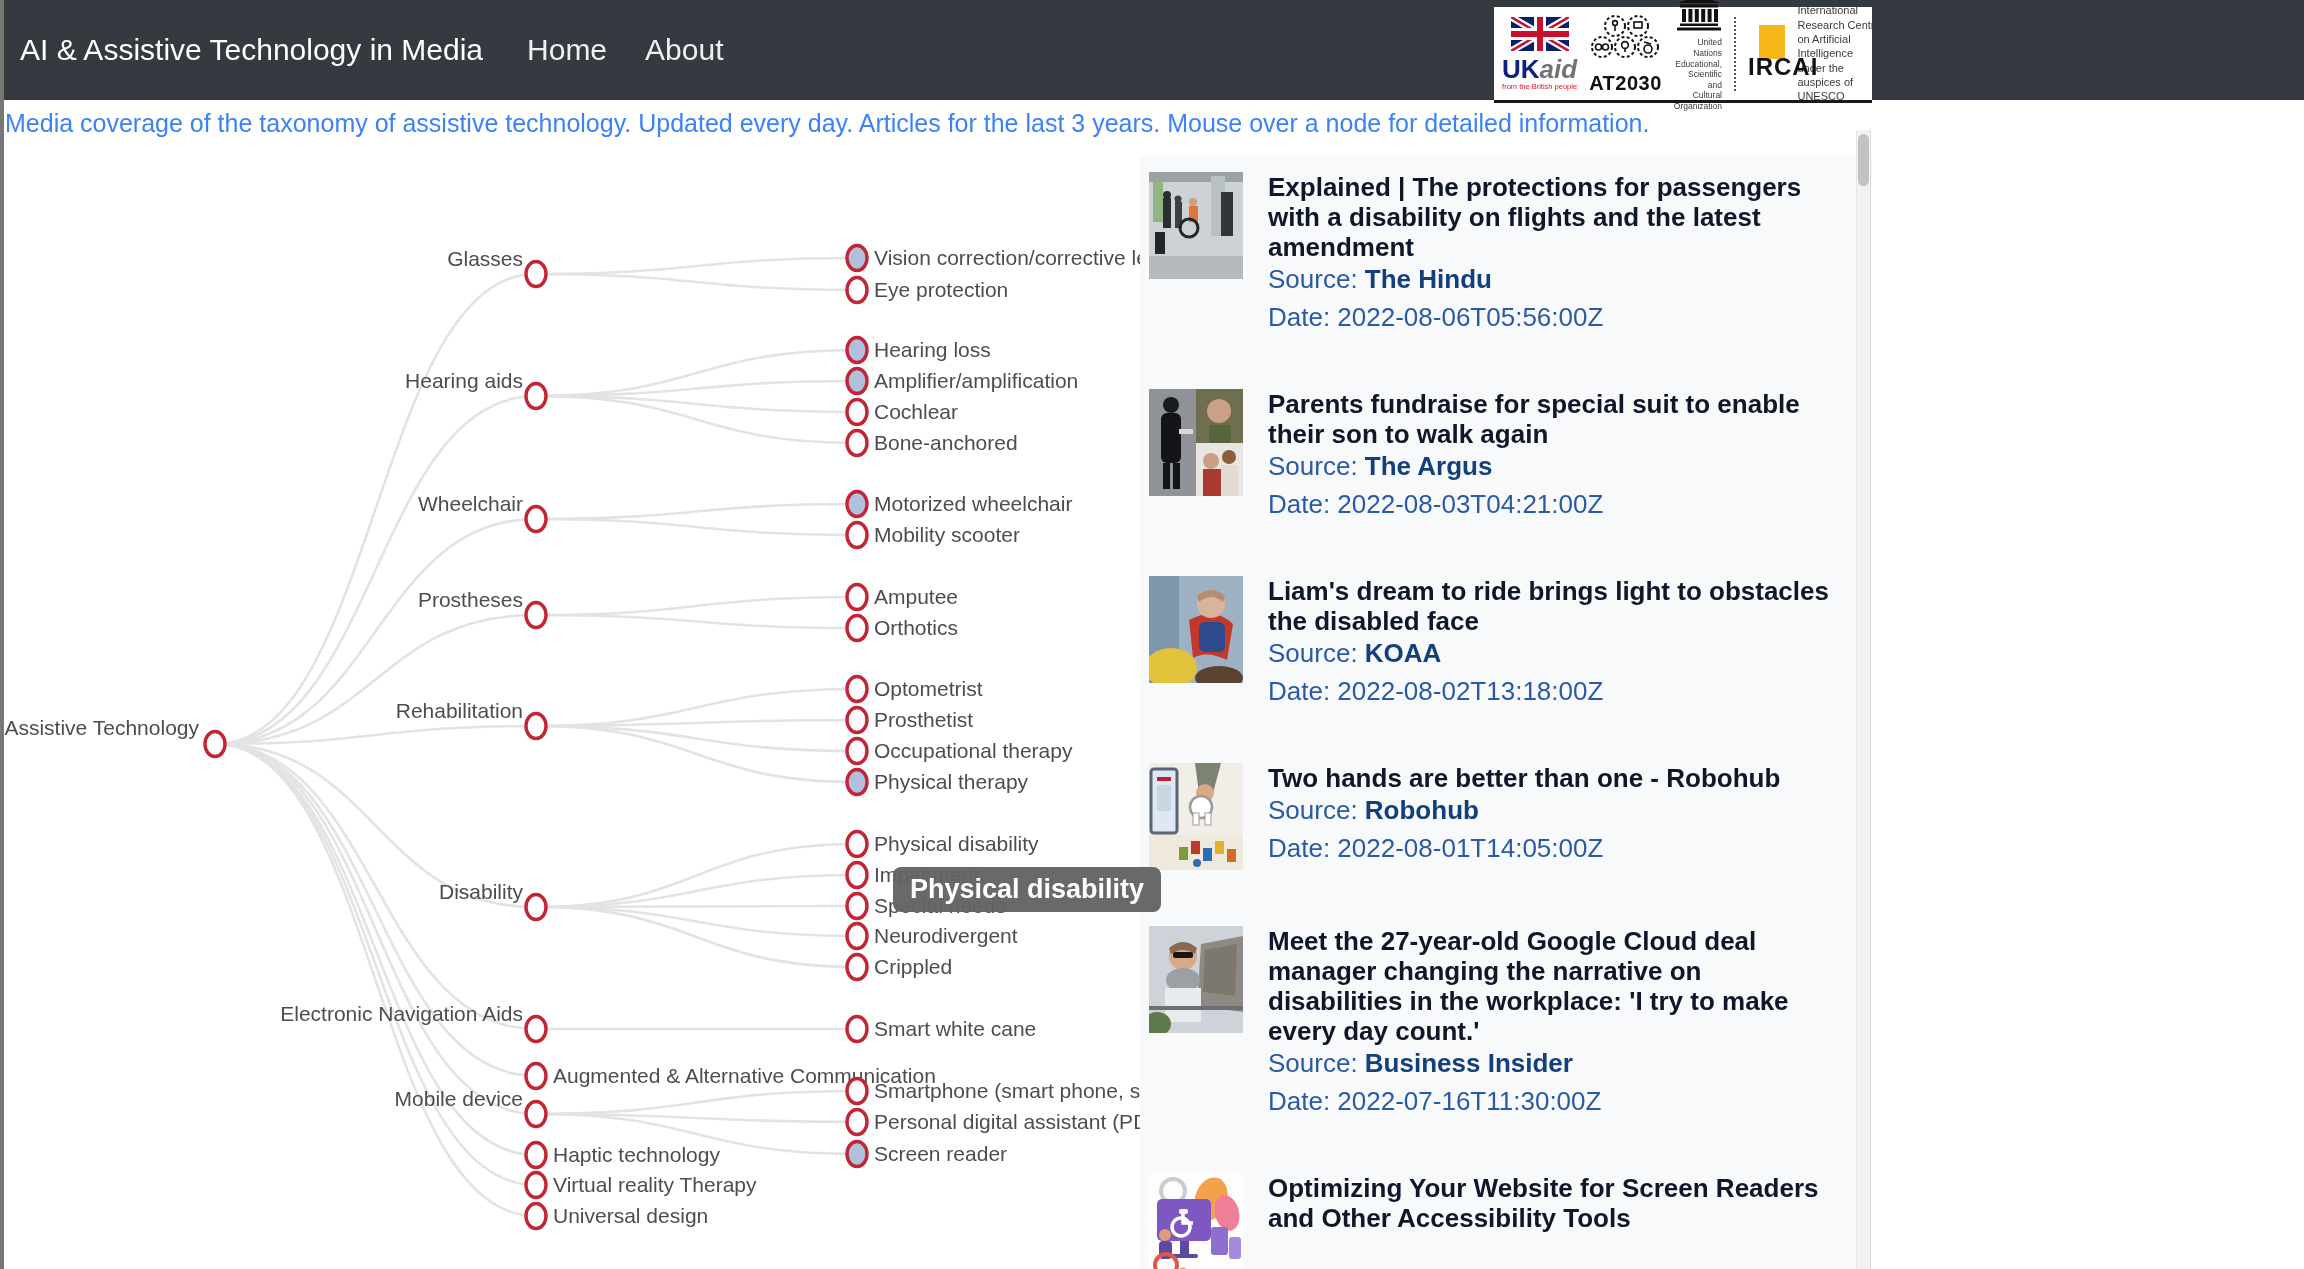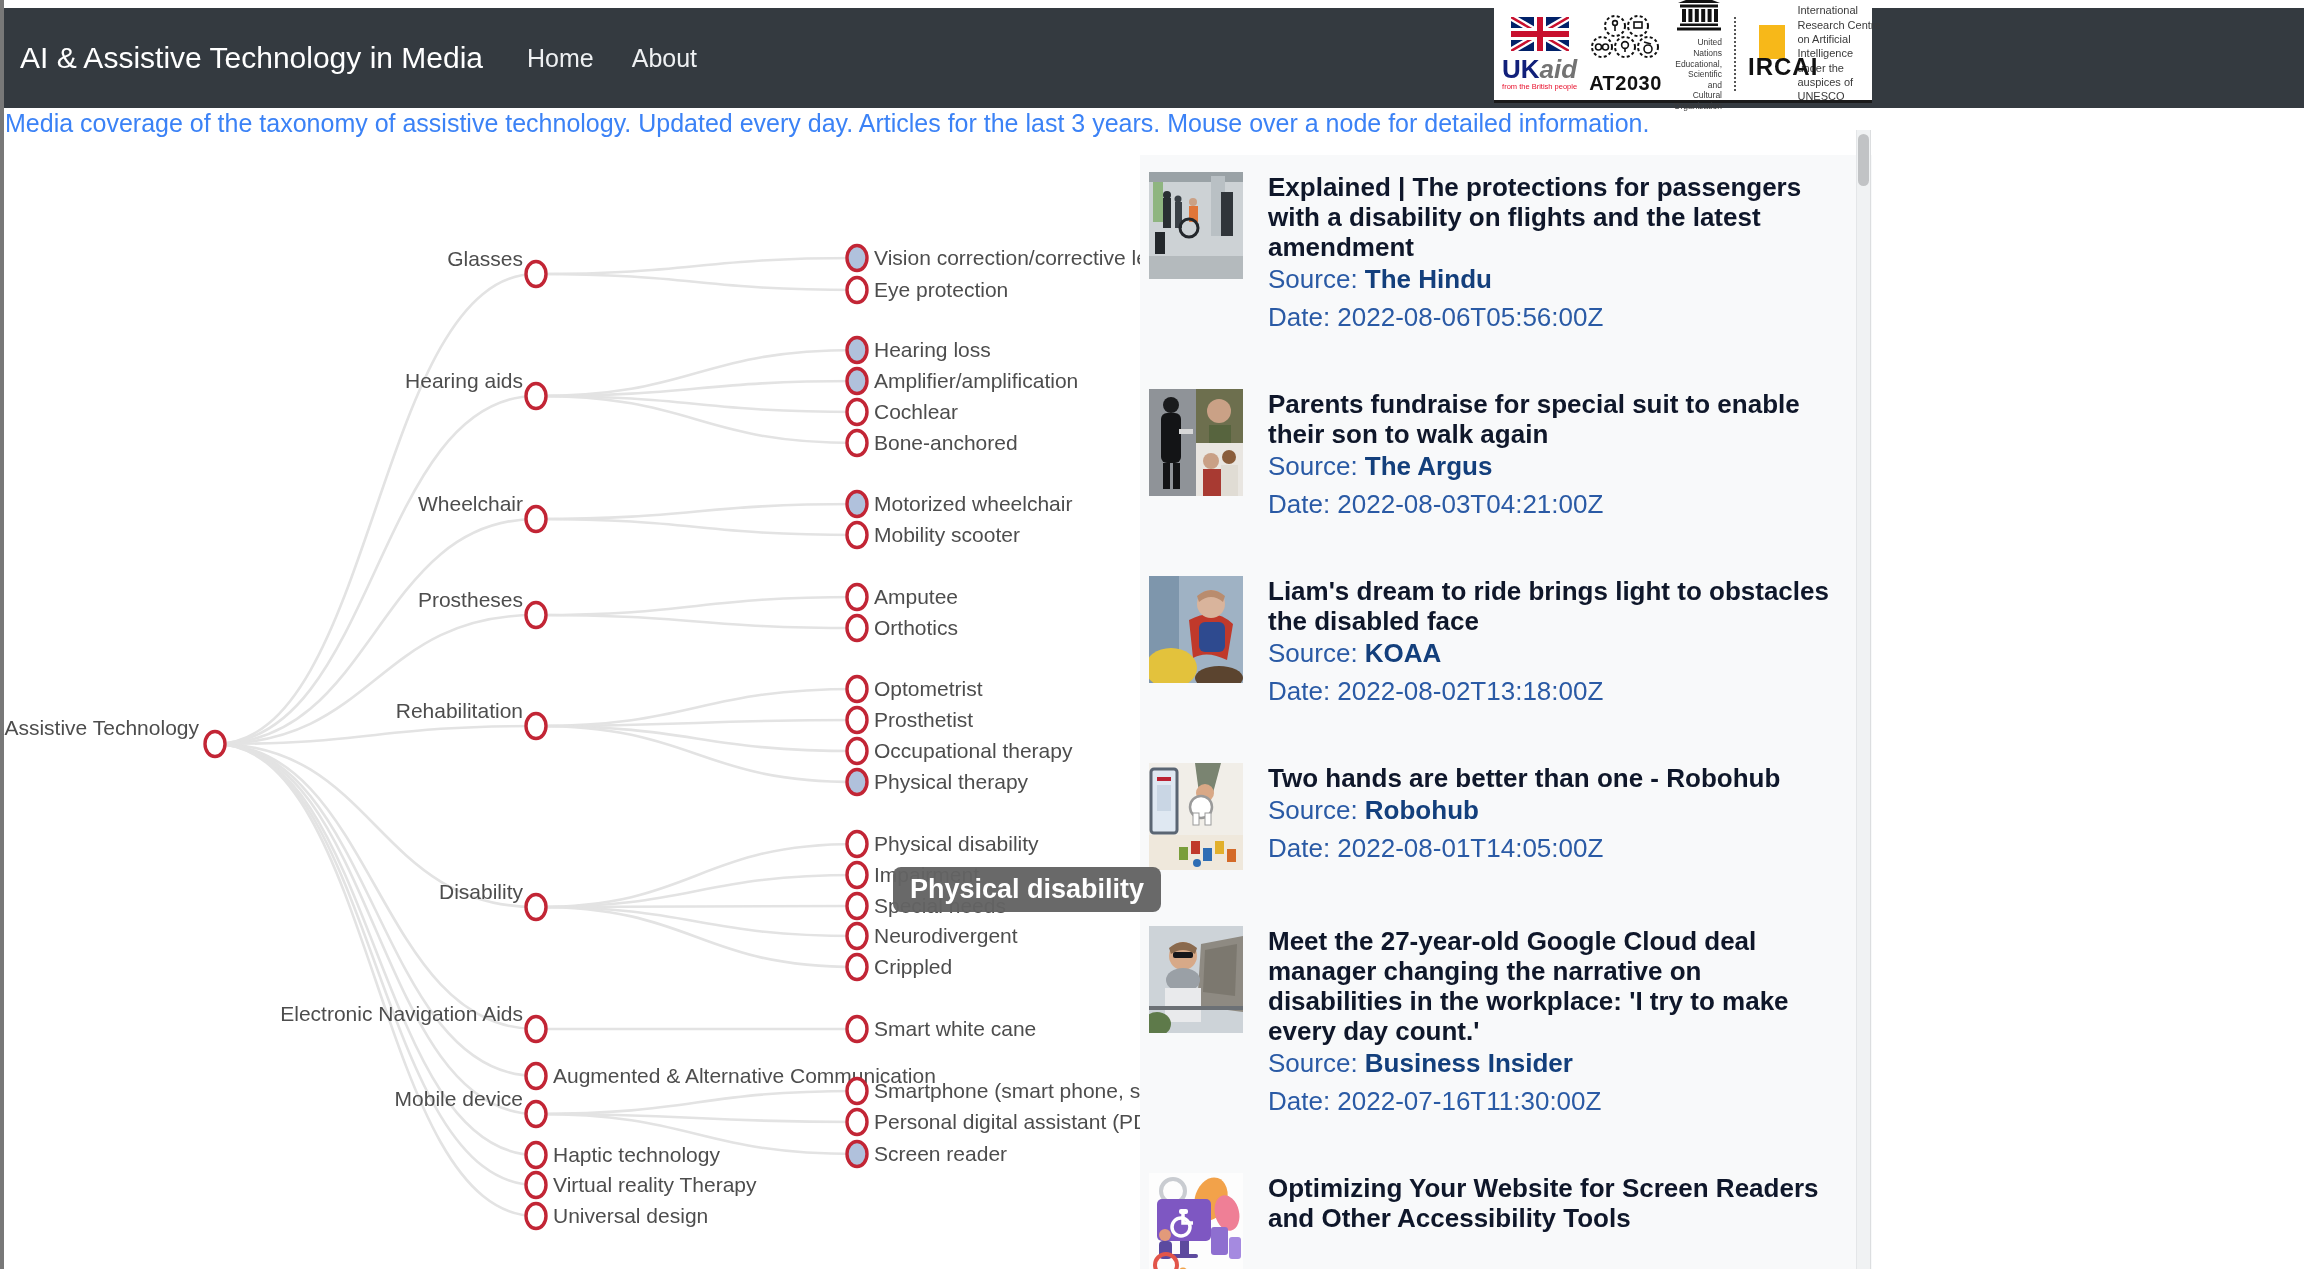--- a/index.html
+++ b/index.html
@@ -3,24 +3,24 @@
 <meta charset="utf-8">
 <style>
   html,body{margin:0;padding:0;}
   body{
     width:2304px;height:1269px;position:relative;overflow:hidden;
     background:#fff;font-family:"Liberation Sans",sans-serif;
   }
   
   .edge{position:absolute;left:0;top:0;width:4px;height:1269px;background:#787878;z-index:60;}
   
-  .navbar{position:absolute;left:0;top:8px;width:2304px;height:100px;background:#343a40;display:flex;align-items:center;z-index:10;}
+  .navbar{position:absolute;left:0;top:0;width:2304px;height:100px;background:#343a40;display:flex;align-items:center;z-index:10;}
   .brand{color:#ffffff;font-size:30px;padding-left:20px;white-space:nowrap;}
   .navlinks{display:flex;gap:38px;margin-left:44px;}
-  .navlinks a{color:#eef0f2;font-size:25px;text-decoration:none;cursor:pointer;text-align:right;}
+  .navlinks a{color:#eef0f2;font-size:30px;text-decoration:none;cursor:pointer;text-align:right;}
   
   .logos{position:absolute;right:432px;top:7px;width:378px;height:96px;background:#fff;border-bottom:3px solid #1a1a1a;
          display:flex;align-items:center;gap:12px;padding:0 8px;box-sizing:border-box;z-index:11;}
   .logo{display:flex;flex-direction:column;align-items:center;justify-content:center;line-height:1;}
   .uk-line{font-weight:bold;font-size:26px;margin-top:2px;}
   .uk-line .uk{color:#11207a;}
   .uk-line .aid{color:#737373;font-style:italic;}
   .uk-tag{color:#e8112d;font-size:7.5px;margin-top:1px;}
   .at-text{font-weight:bold;font-size:20px;color:#111;margin-top:10px;letter-spacing:.5px;}
   .un-wrap{display:flex;flex-direction:column;align-items:flex-end;}

